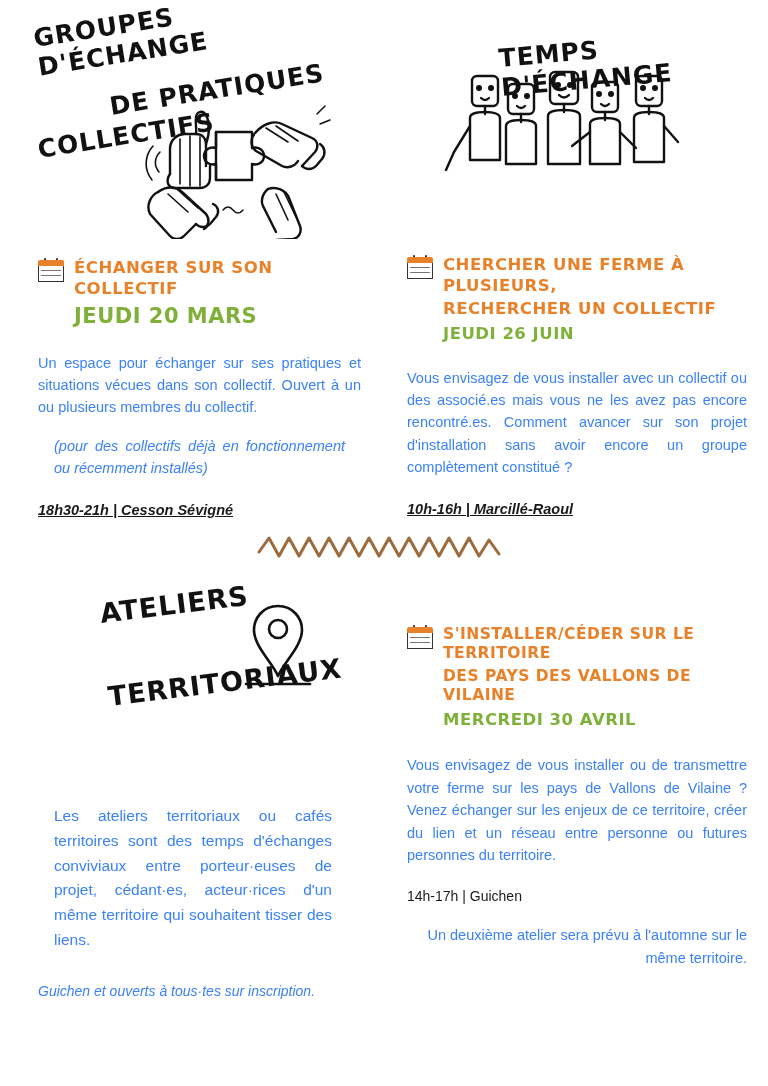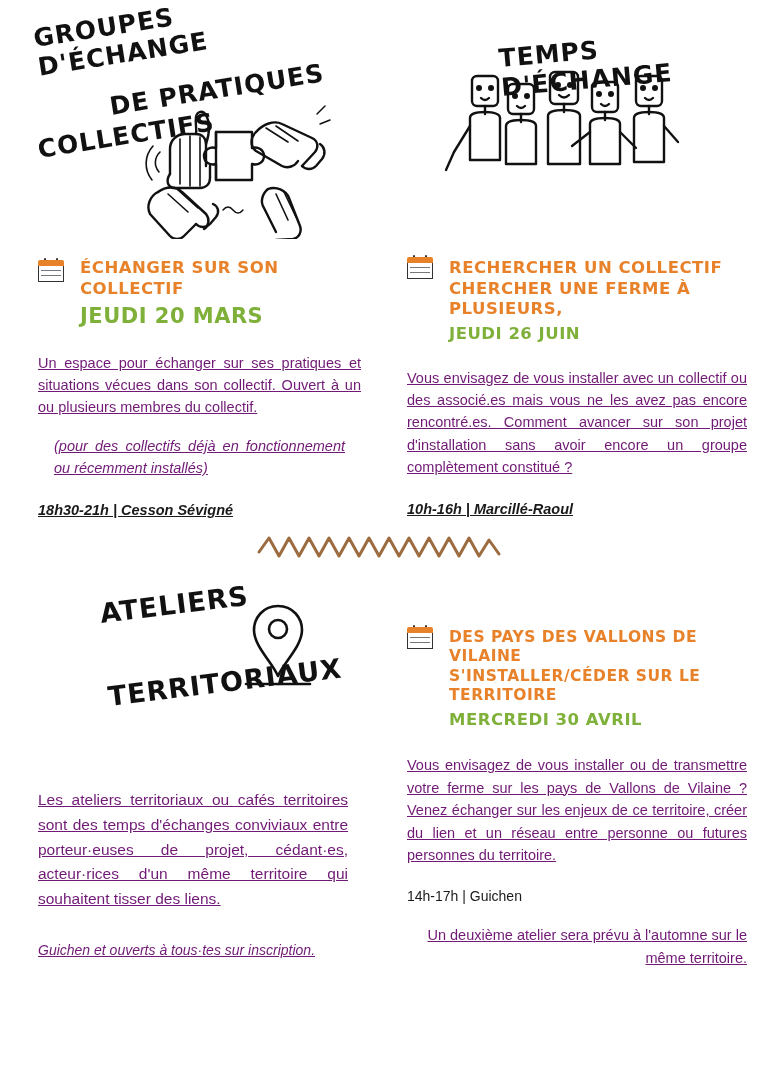--- a/index.html
+++ b/index.html
@@ -38,22 +38,21 @@
     letter-spacing: 0.5px;
     line-height: 1.25;
   }
   .orange { color: #e8822a; }
   .green  { color: #7fb03a; }
 
   .body-text {
     font-size: 14.5px;
     line-height: 1.55;
     text-align: justify;
-    color: #701a75;
-    text-decoration: underline;
+    color: #3b82f6;
   }
   .body-text.italic { font-style: italic; }
 
   .when {
     font-size: 14.5px;
     font-weight: bold;
     font-style: italic;
     text-decoration: underline;
   }
   .when-plain {
@@ -92,21 +91,21 @@
   .cal-icon .cal-ring {
     position: absolute; top: 0px; width: 2px; height: 6px;
     background: #333; border-radius: 1px;
   }
   .cal-icon .cal-ring.r1 { left: 6px; }
   .cal-icon .cal-ring.r2 { right: 6px; }
 
   .event-head-row {
     display: flex;
     align-items: flex-start;
-    gap: 16px;
+    gap: 10px;
   }
 
   
   .art-1 { position: absolute; left: 20px; top: 14px; width: 330px; height: 225px; }
   .art-2 { position: absolute; left: 440px; top: 30px; width: 300px; height: 190px; }
 
   .divider-wave { position: absolute; left: 255px; top: 530px; width: 260px; height: 40px; }
 </style>
 </head>
 <body>
@@ -223,22 +222,22 @@
 
   <div class="col-right" style="top:255px;">
     <div class="event-head-row">
       <span class="cal-icon">
         <span class="cal-ring r1"></span>
           <span class="cal-ring r2"></span>
         <span class="cal-top"></span>
           <span class="cal-body"></span>
       </span>
       <span>
+        <span class="event-heading orange" style="font-size:16.5px; display:block;">CHERCHER UNE FERME À PLUSIEURS,</span>
         <span class="event-heading orange" style="font-size:16.5px; display:block; margin-top:3px;">RECHERCHER UN COLLECTIF</span>
-        <span class="event-heading orange" style="font-size:16.5px; display:block;">CHERCHER UNE FERME À PLUSIEURS,</span>
         <span class="event-heading green" style="font-size:16.5px; display:block; margin-top:4px;">JEUDI 26 JUIN</span>
       </span>
     </div>
     <p class="body-text" style="margin:22px 0 0 0;">Vous envisagez de vous installer avec un collectif ou des associé.es mais vous ne les avez pas encore rencontré.es. Comment avancer sur son projet d'installation sans avoir encore un groupe complètement constitué ?</p>
     <p class="when" style="margin:22px 0 8px 0;">10h-16h | Marcillé-Raoul</p>
   </div>
 
   <div class="divider-wave">
     <svg width="260" height="40" viewBox="0 0 260 40" xmlns="http://www.w3.org/2000/svg">
       <path d="M4,22 L14,8 L24,26 L34,8 L44,26 L54,8 L64,26 L74,8 L84,26 L94,8 L104,26 L114,8 L124,26 L134,8 L144,26 L154,8 L164,26 L174,8 L184,26 L194,8 L204,26 L214,8 L224,26 L234,10 L244,24" fill="none" stroke="#9c6b3f" stroke-width="3" stroke-linecap="round" stroke-linejoin="round"></path>
@@ -254,35 +253,35 @@
     <svg width="92" height="96" viewBox="0 0 92 96" xmlns="http://www.w3.org/2000/svg">
       <g fill="none" stroke="#111" stroke-width="2.6" stroke-linecap="round" stroke-linejoin="round">
         <path d="M46,10 C31,10 22,22 22,34 C22,50 40,66 46,80 C52,66 70,50 70,34 C70,22 61,10 46,10 Z"></path>
         <circle cx="46" cy="33" r="9"></circle>
         <path d="M14,88 L78,88"></path>
       </g>
     </svg>
   </div>
 
   <div class="col-left" style="top:788px; width:310px;">
-    <p class="body-text" style="margin:0; font-size:15.5px; line-height:1.6;">Les ateliers territoriaux ou cafés territoires sont des temps d'échanges conviviaux entre porteur·euses de projet, cédant·es, acteur·rices d'un même territoire qui souhaitent tisser des liens.</p>
+    <p class="body-text" style="margin:16px; font-size:15.5px; line-height:1.6;">Les ateliers territoriaux ou cafés territoires sont des temps d'échanges conviviaux entre porteur·euses de projet, cédant·es, acteur·rices d'un même territoire qui souhaitent tisser des liens.</p>
     <p class="body-text italic" style="margin:28px 0 0 0; font-size:14px; text-align:left;">Guichen et ouverts à tous·tes sur inscription.</p>
   </div>
 
   <div class="col-right" style="top:625px;">
     <div class="event-head-row">
       <span class="cal-icon">
         <span class="cal-ring r1"></span>
           <span class="cal-ring r2"></span>
         <span class="cal-top"></span>
           <span class="cal-body"></span>
       </span>
       <span>
+        <span class="event-heading orange" style="font-size:15.5px; display:block;">S'INSTALLER/CÉDER SUR LE TERRITOIRE</span>
         <span class="event-heading orange" style="font-size:15.5px; display:block; margin-top:3px;">DES PAYS DES VALLONS DE VILAINE</span>
-        <span class="event-heading orange" style="font-size:15.5px; display:block;">S'INSTALLER/CÉDER SUR LE TERRITOIRE</span>
         <span class="event-heading green" style="font-size:16.5px; display:block; margin-top:4px;">MERCREDI 30 AVRIL</span>
       </span>
     </div>
     <p class="body-text" style="margin:24px 0 0 0;">Vous envisagez de vous installer ou de transmettre votre ferme sur les pays de Vallons de Vilaine ? Venez échanger sur les enjeux de ce territoire, créer du lien et un réseau entre personne ou futures personnes du territoire.</p>
     <p class="when-plain" style="margin:22px 0 0 0;">14h-17h  | Guichen</p>
     <p class="body-text" style="margin:20px 0 0 0; text-align:right;">Un deuxième atelier sera prévu à l'automne sur le même territoire.</p>
   </div>
 
 </div>
 

